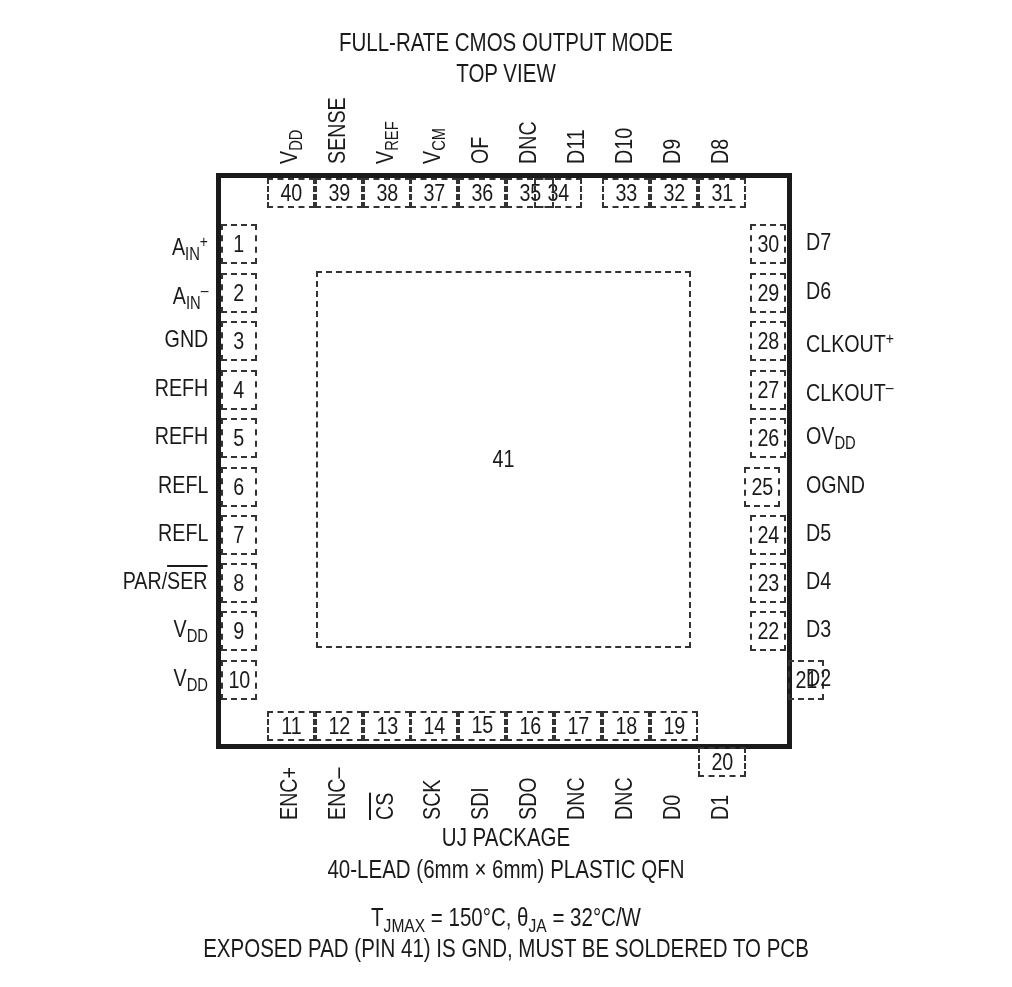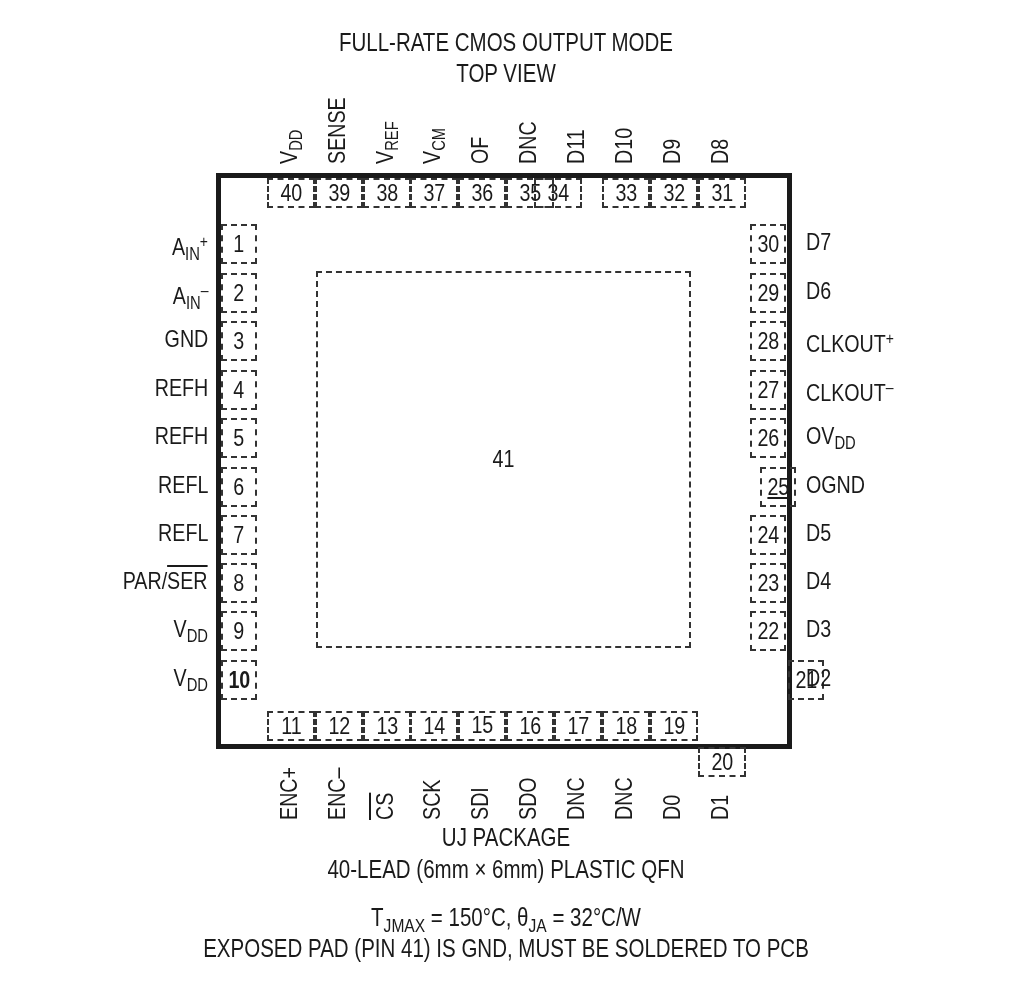--- a/index.html
+++ b/index.html
@@ -72,21 +72,21 @@
     </div>
     <div class="lbl left" style="right: 804px; top: 519px;"><span>REFL</span></div>
     <div class="pin v" style="left: 221px; top: 563px;">
       <span>8</span>
     </div>
     <div class="lbl left" style="right: 804px; top: 567px;"><span>PAR/</span><span class="ovl">SER</span></div>
     <div class="pin v" style="left: 221px; top: 611px;">
       <span>9</span>
     </div>
     <div class="lbl left" style="right: 804px; top: 615px;"><span>V</span><sub>DD</sub></div>
-    <div class="pin v" style="left: 221px; top: 660px; font-weight: bold;">
+    <div class="pin v" style="left: 221px; top: 660px;">
       <span>10</span>
     </div>
     <div class="lbl left" style="right: 804px; top: 664px;"><span>V</span><sub>DD</sub></div>
   </div>
 
 <div id="right-pins">
     <div class="pin v" style="left: 788px; top: 660px;">
       <span>21</span>
     </div>
     <div class="lbl right" style="left: 806px; top: 664px;"><span>D2</span></div>
@@ -95,21 +95,21 @@
     </div>
     <div class="lbl right" style="left: 806px; top: 615px;"><span>D3</span></div>
     <div class="pin v" style="left: 750px; top: 563px;">
       <span>23</span>
     </div>
     <div class="lbl right" style="left: 806px; top: 567px;"><span>D4</span></div>
     <div class="pin v" style="left: 750px; top: 515px;">
       <span>24</span>
     </div>
     <div class="lbl right" style="left: 806px; top: 519px;"><span>D5</span></div>
-    <div class="pin v" style="left: 760px; top: 467px; text-decoration: underline;">
+    <div class="pin v" style="left: 744px; top: 467px;">
       <span>25</span>
     </div>
     <div class="lbl right" style="left: 806px; top: 471px;"><span>OGND</span></div>
     <div class="pin v" style="left: 750px; top: 418px; align-items: center;">
       <span>26</span>
     </div>
     <div class="lbl right" style="left: 806px; top: 422px;"><span>OV</span><sub>DD</sub></div>
     <div class="pin v" style="left: 750px; top: 370px;">
       <span>27</span>
     </div>

